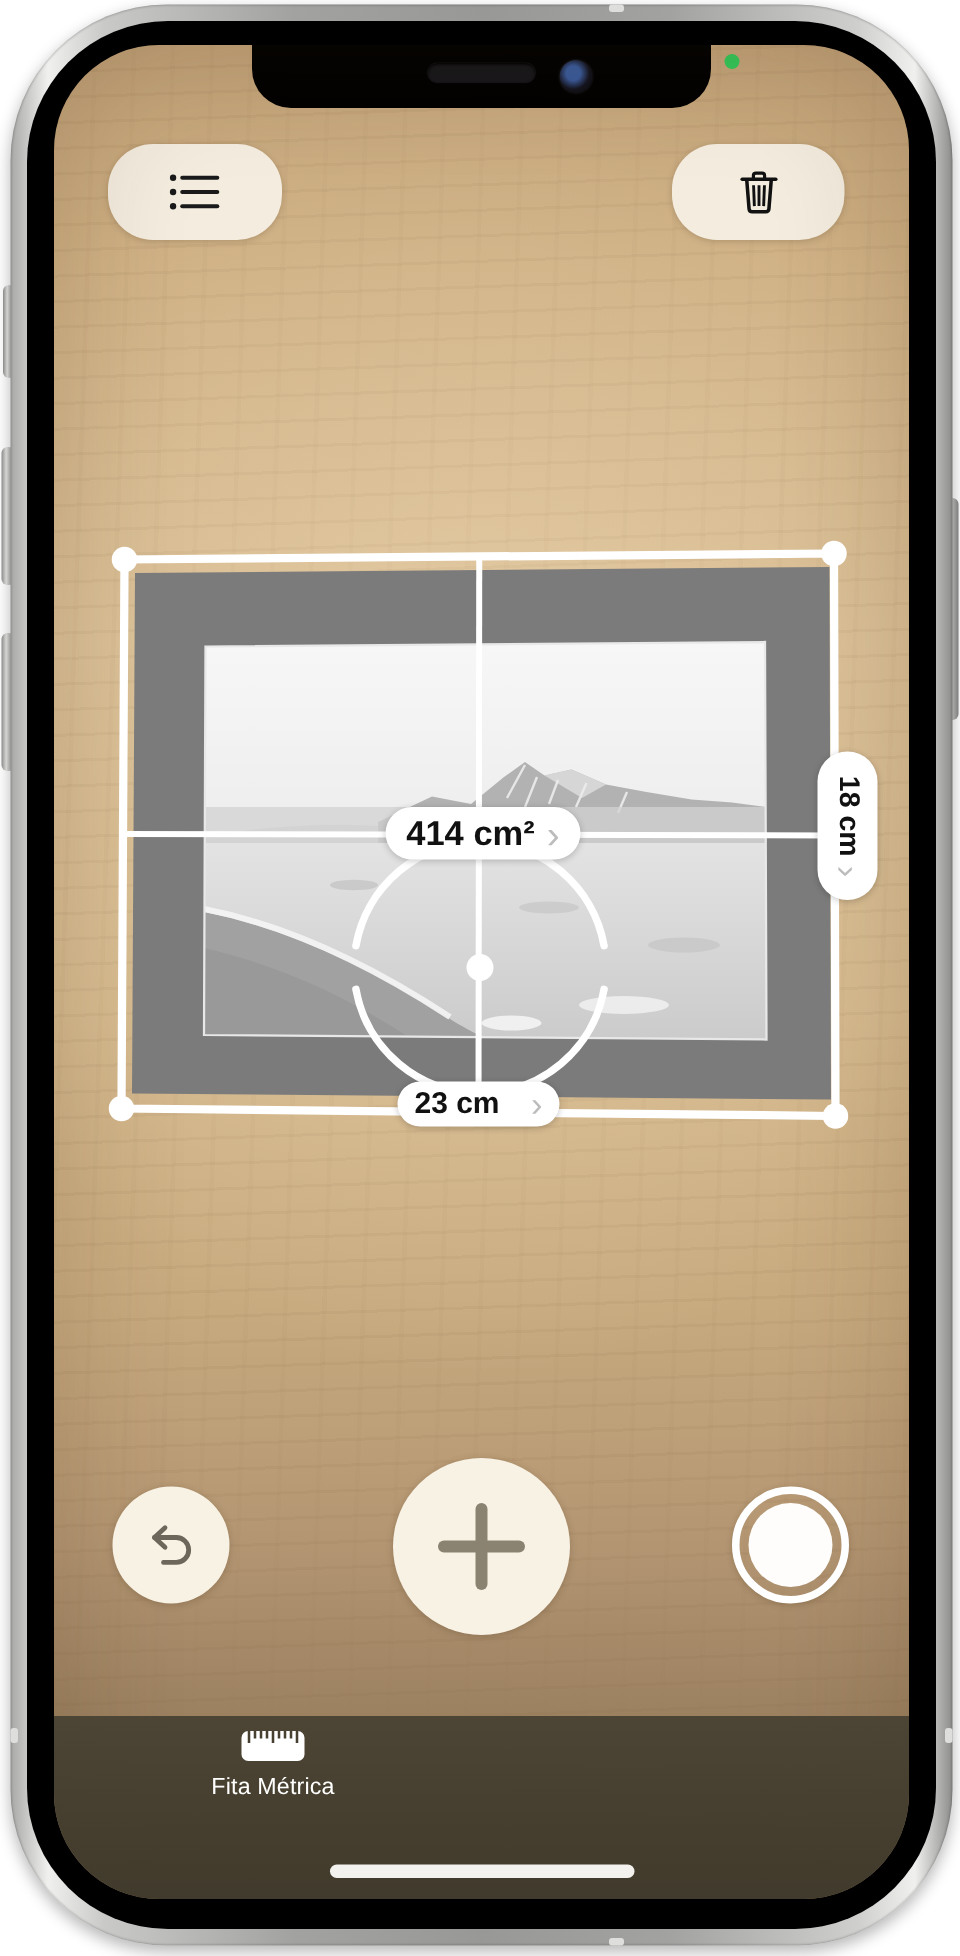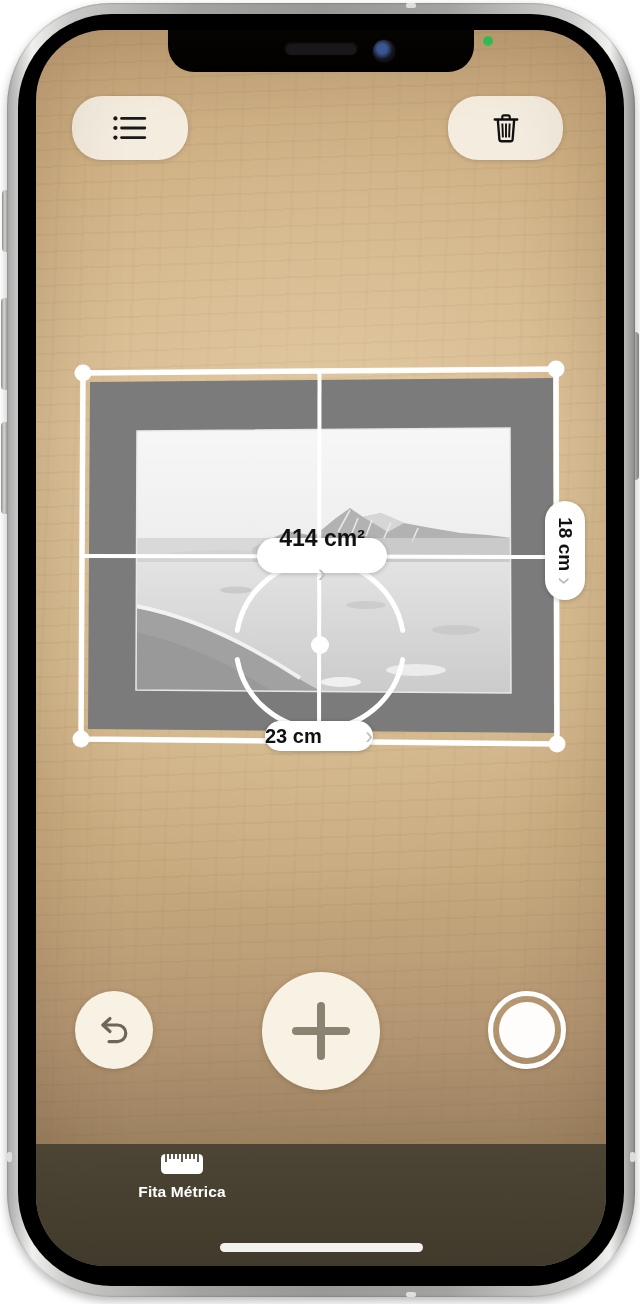--- a/index.html
+++ b/index.html
@@ -31,23 +31,23 @@
   
   .cream-btn{position:absolute;background:#f3ecdf;border-radius:30px;display:flex;align-items:center;justify-content:center;
              box-shadow:0 1px 4px rgba(80,60,30,0.25);}
   .btn-list{left:36px;top:66px;width:116px;height:64px;}
   .btn-trash{left:412px;top:66px;width:115px;height:64px;}
 
   
   .pill{position:absolute;background:#ffffff;border-radius:18px;display:flex;align-items:center;justify-content:center;
         color:#111;font-weight:700;box-shadow:0 1px 5px rgba(0,0,0,0.22);z-index:6;}
   .pill .chev{color:#bcbcbc;font-weight:400;line-height:1;}
-  .pill-area{left:221px;top:508px;width:130px;height:35px;font-size:23px;gap:8px;flex-direction:column;}
+  .pill-area{left:221px;top:508px;width:130px;height:35px;font-size:23px;gap:8px;}
   .pill-area .chev{font-size:26px;}
-  .pill-width{left:229px;top:691px;width:108px;height:30px;font-size:20px;gap:21px;border-radius:15px;justify-content:space-between;}
+  .pill-width{left:229px;top:691px;width:108px;height:30px;font-size:20px;gap:21px;border-radius:15px;}
   .pill-width .chev{font-size:23px;}
   .pill-height{left:509px;top:471px;width:40px;height:99px;border-radius:20px;}
   .pill-height .rot{position:absolute;left:50%;top:50%;width:99px;height:40px;transform:translate(-50%,-50%) rotate(90deg);
                     display:flex;align-items:center;justify-content:center;gap:6px;font-size:19px;}
   .pill-height .chev{font-size:23px;}
 
   
   .ctl{position:absolute;border-radius:50%;background:#f8f2e5;display:flex;align-items:center;justify-content:center;
        box-shadow:0 1px 5px rgba(70,50,25,0.25);z-index:6;}
   .btn-undo{left:39px;top:961px;width:78px;height:78px;}
@@ -58,21 +58,21 @@
   .plus-glyph::after{left:26px;top:1px;width:8px;height:58px;}
   .btn-shutter{left:452px;top:961px;width:78px;height:78px;border-radius:50%;position:absolute;border:5px solid #fff;
                box-shadow:0 1px 4px rgba(70,50,25,0.25);z-index:6;}
   .btn-shutter .inner{position:absolute;left:6px;top:6px;right:6px;bottom:6px;border-radius:50%;background:#fefdfb;}
 
   
   .tabbar{position:absolute;left:0;top:1114px;width:570px;height:122px;z-index:5;
           background:linear-gradient(180deg,rgba(74,67,51,0.97),rgba(64,58,44,0.99));}
   .tab{position:absolute;top:9px;width:160px;display:flex;flex-direction:column;align-items:center;gap:8px;cursor:default;}
   .tab-label{font-size:15.5px;letter-spacing:0.1px;}
-  .tab-active .tab-label{color:#ffffff;font-weight:700;}
+  .tab-active .tab-label{color:#ffffff;font-weight:400;}
   .tab-inactive .tab-label{color:#948d7b;font-weight:400;}
   .home-indicator{position:absolute;left:184px;top:1213px;width:203px;height:9px;border-radius:5px;background:#f4f2ee;z-index:7;}
 
   .overlay-svg{position:absolute;left:0;top:0;z-index:4;}
 </style>
 </head>
 <body>
 
 <div class="stage">
 

